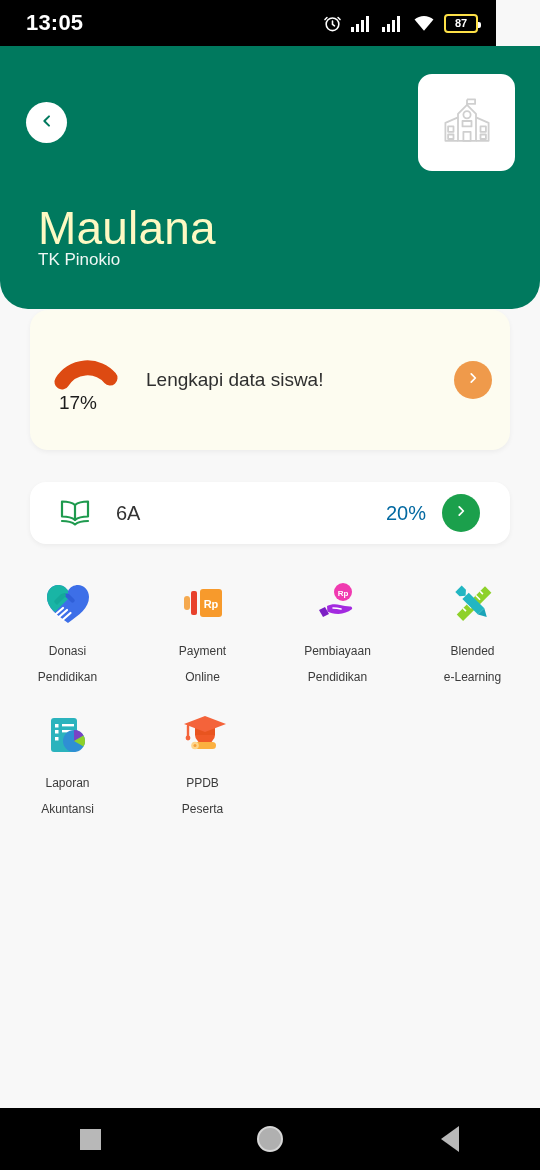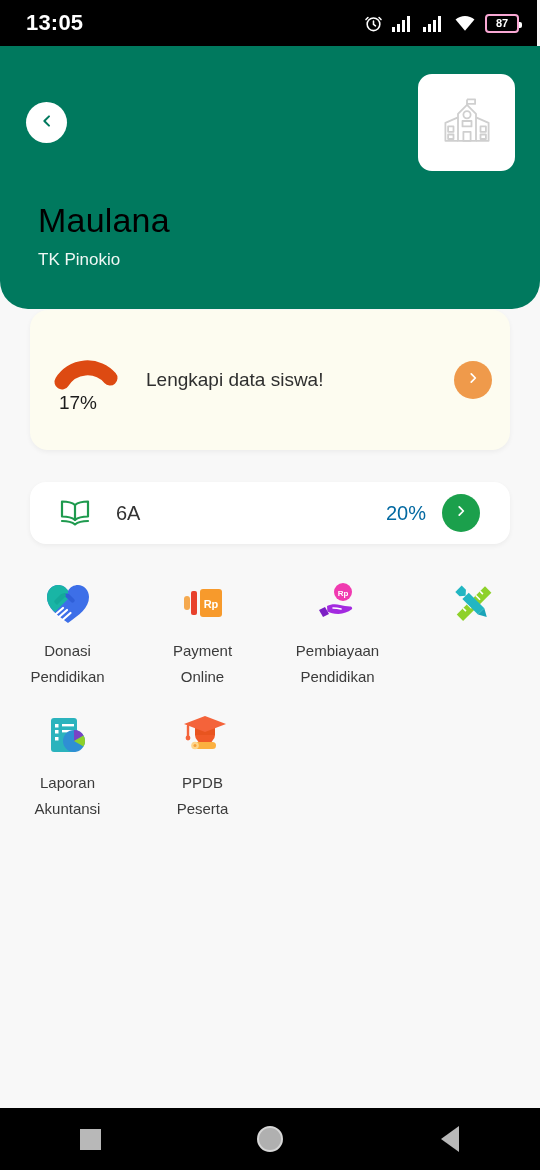--- a/index.html
+++ b/index.html
@@ -12,41 +12,41 @@
   .phone {
     position: relative;
     width: 540px; height: 1170px;
     background: #f8f8f8;
     overflow: hidden;
   }
 
   
   .statusbar {
     position: absolute; top: 0; left: 0;
-    width: 537px; height: 46px;
+    width: 496px; height: 46px;
     background: #000;
     display: flex; align-items: center;
     padding: 0 18px 0 26px;
   }
   .status-time {
     color: #fff; font-size: 22px; font-weight: bold;
     letter-spacing: .2px;
   }
   .status-right {
     margin-left: auto;
     display: flex; align-items: center; gap: 9px;
   }
   .status-right svg { display: block; }
   .battery {
     display: flex; align-items: center;
   }
   .battery .shell {
     position: relative;
     width: 34px; height: 19px;
-    border: 2px solid #f9a8d4; border-radius: 4px;
+    border: 2px solid #fde047; border-radius: 4px;
     display: flex; align-items: center; justify-content: center;
   }
   .battery .shell:after {
     content: ""; position: absolute; right: -5px; top: 6px;
     width: 3px; height: 6px; background: #fff; border-radius: 0 2px 2px 0;
   }
   .battery .lvl {
     color: #fff; font-size: 11px; font-weight: bold; line-height: 1;
   }
 
@@ -66,21 +66,21 @@
     cursor: pointer;
   }
   .school-logo {
     position: absolute; right: 25px; top: 28px;
     width: 97px; height: 97px; border-radius: 14px;
     background: #fff;
     display: flex; align-items: center; justify-content: center;
   }
   .header-name {
     position: absolute; left: 38px; top: 155px;
-    color: #000000; font-size: 34px; font-weight: 300;
+    color: #fef9c3; font-size: 46px; font-weight: 300;
     letter-spacing: .2px;
   }
   .header-sub {
     position: absolute; left: 38px; top: 204px;
     color: #eef7f4; font-size: 17px; font-weight: 400;
   }
 
   
   .card-data {
     position: absolute; left: 30px; top: 310px;
@@ -148,21 +148,21 @@
     cursor: pointer;
     padding-top: 6px;
   }
   .menu-icon {
     width: 60px; height: 52px;
     display: flex; align-items: center; justify-content: center;
   }
   .menu-label {
     margin-top: 8px;
     text-align: center;
-    font-size: 15px; color: #3b3b3b; line-height: 26px;
+    font-size: 12px; color: #3b3b3b; line-height: 26px;
     white-space: pre-line;
   }
 
   
   .navbar {
     position: absolute; bottom: 0; left: 0;
     width: 540px; height: 62px;
     background: #000;
     display: flex; align-items: center; justify-content: space-around;
   }
@@ -353,20 +353,22 @@
                 <path d="M21 33h4"></path>
             </g>
           </g>
           <g transform="rotate(-45 25 23)">
             <path d="M21 2h9v6l-4.5 4L21 8z" fill="#22b6c2"></path>
             <rect x="21" y="12" width="9" height="22" fill="#22b6c2"></rect>
             <path d="M21 34h9l-4.5 8z" fill="#1aa4b8"></path>
           </g>
         </svg>
       </div>
+      <div class="menu-label">Blended
+e-Learning</div>
     </div>
 
     <div class="menu-item">
       <div class="menu-icon">
         <svg width="50" height="46" viewBox="0 0 50 46">
           <rect x="8" y="5" width="26" height="34" rx="3" fill="#2bb3bd"></rect>
           <g fill="#ffffff">
             <rect x="19" y="11" width="12" height="2.4"></rect>
             <rect x="19" y="17" width="12" height="2.4"></rect>
             <rect x="12" y="11" width="3.5" height="3.5"></rect>

